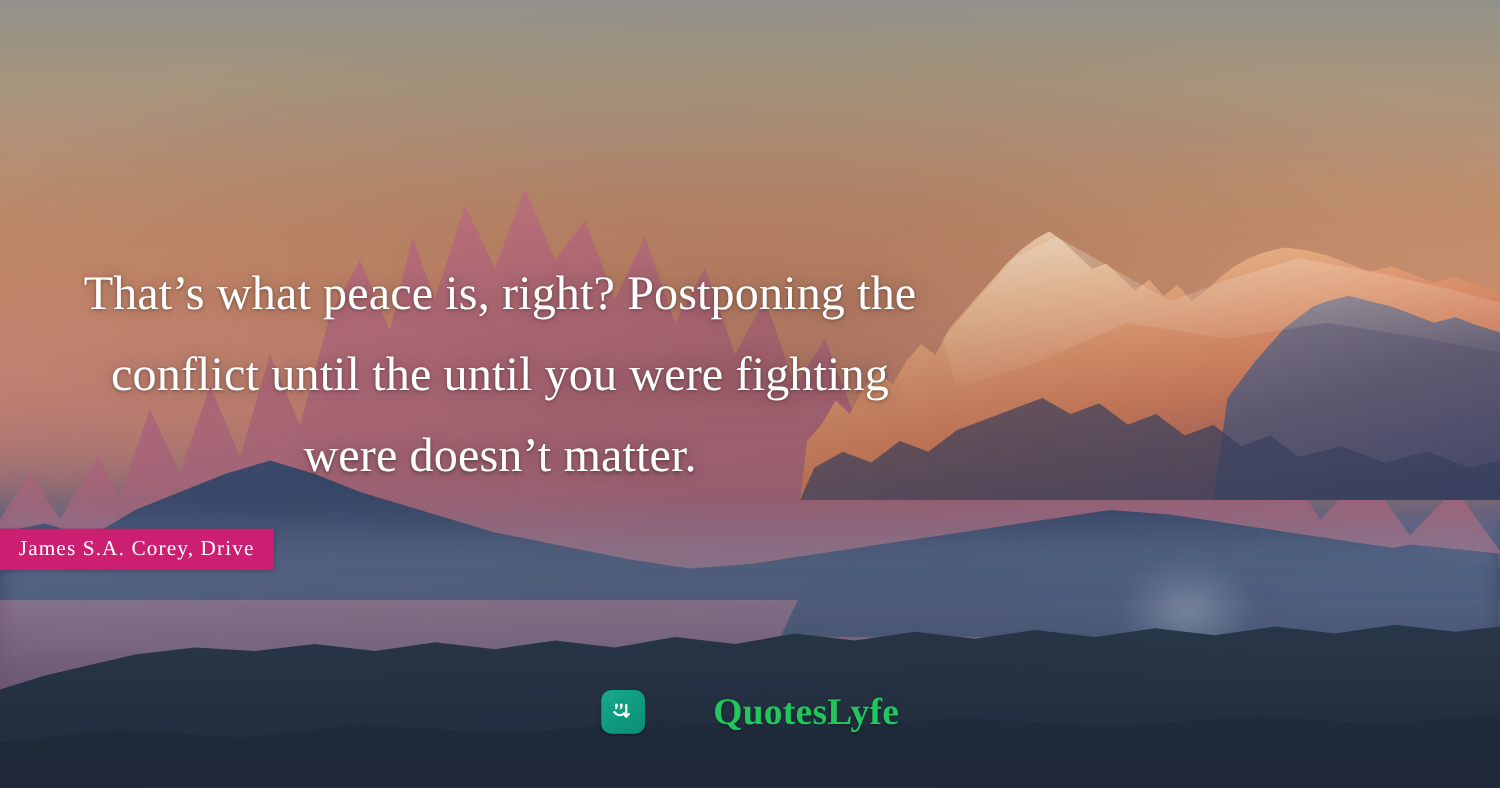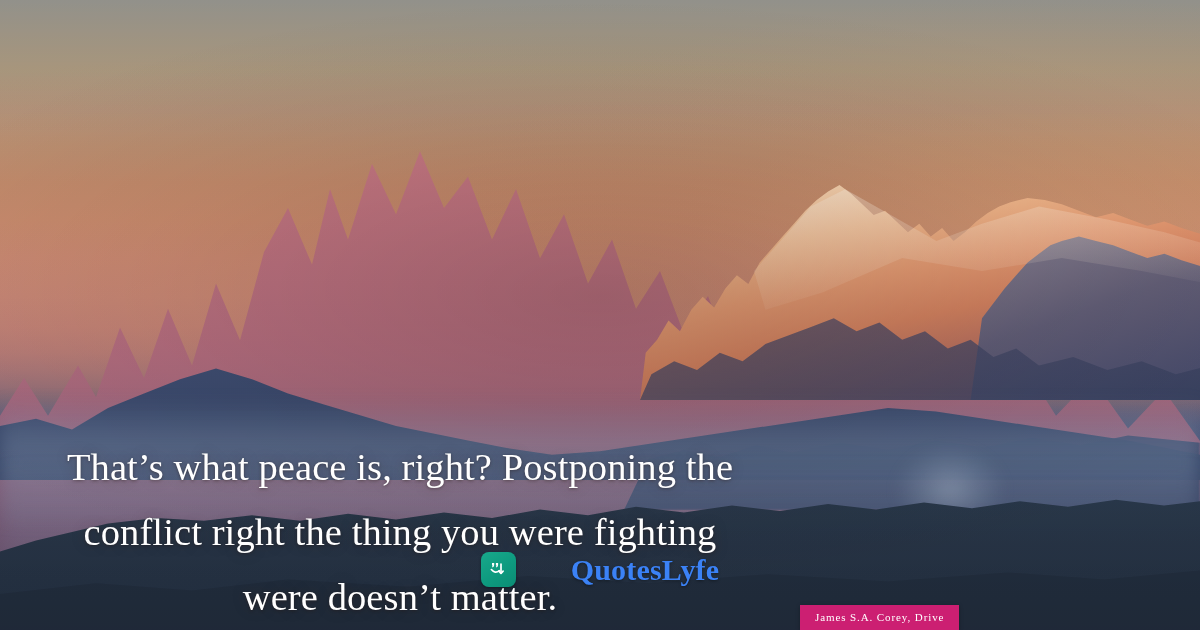--- a/index.html
+++ b/index.html
@@ -222,22 +222,22 @@
   
   #vignette {
     background:
       radial-gradient(ellipse 760px 300px at 50% 47%, rgba(0,0,0,0.16) 0%, rgba(0,0,0,0.05) 60%, rgba(0,0,0,0) 100%),
       linear-gradient(to bottom, rgba(0,0,0,0.06) 0%, rgba(0,0,0,0.0) 22%, rgba(0,0,0,0.0) 70%, rgba(0,0,0,0.10) 100%);
   }
 
   
   #content {
     position:absolute; inset:0;
-    display:flex; flex-direction:row;
-    align-items:flex-end;
+    display:flex; flex-direction:column;
+    align-items:flex-start;
     z-index:20;
   }
 
   #quote-text {
     width:800px;
     margin-top:203px;
     text-align:center;
     font-family:"Liberation Serif", serif;
     font-size:38.5px;
     line-height:65px;
@@ -245,21 +245,21 @@
     font-weight:400;
     letter-spacing:0.1px;
     text-shadow:0 1px 3px rgba(40,25,20,0.45), 0 0 14px rgba(60,40,30,0.28);
   }
 
   #attribution-badge {
     margin-top:25px;
     background:#cc1f72;
     color:#ffffff;
     font-family:"Liberation Serif", serif;
-    font-size:11px;
+    font-size:17px;
     font-weight:400;
     letter-spacing:0.9px;
     padding:6px 15px 7px 15px;
     display:inline-block;
     white-space:nowrap;
     box-shadow:0 1px 4px rgba(0,0,0,0.28);
   }
 
   
   #brand {
@@ -277,21 +277,21 @@
     border-radius:8px;
     background:linear-gradient(145deg, #18a98b 0%, #0e9a7f 55%, #0b8d75 100%);
     display:flex; align-items:center; justify-content:center;
     box-shadow:0 1px 3px rgba(0,0,0,0.35);
     flex:0 0 auto;
   }
   #brand-name {
     font-family:"Liberation Serif", serif;
     font-size:30px;
     font-weight:700;
-    color:#3b82f6;
+    color:#22c55e;
     letter-spacing:0.2px;
     text-shadow:0 1px 3px rgba(0,0,0,0.4);
     margin-left:44px;
   }
 </style>
 </head>
 <body>
 
 <div id="quote-card">
 
@@ -317,21 +317,21 @@
 
   <div class="bg-layer" id="fg-ridge"></div>
   <div class="bg-layer" id="fg-ridge2"></div>
 
   <div class="bg-layer" id="vignette"></div>
 
   <div id="content">
 
     <div id="quote-text">
       <div>That’s what peace is, right? Postponing the</div>
-      <div>conflict right the thing you were fighting</div>
+      <div>conflict until the until you were fighting</div>
       <div>were doesn’t matter.</div>
     </div>
 
     <div id="attribution-badge">James S.A. Corey, Drive</div>
 
   </div>
 
   <div id="brand">
     <div id="brand-mark">
       <svg width="24" height="24" viewBox="0 0 24 24" aria-hidden="true">

